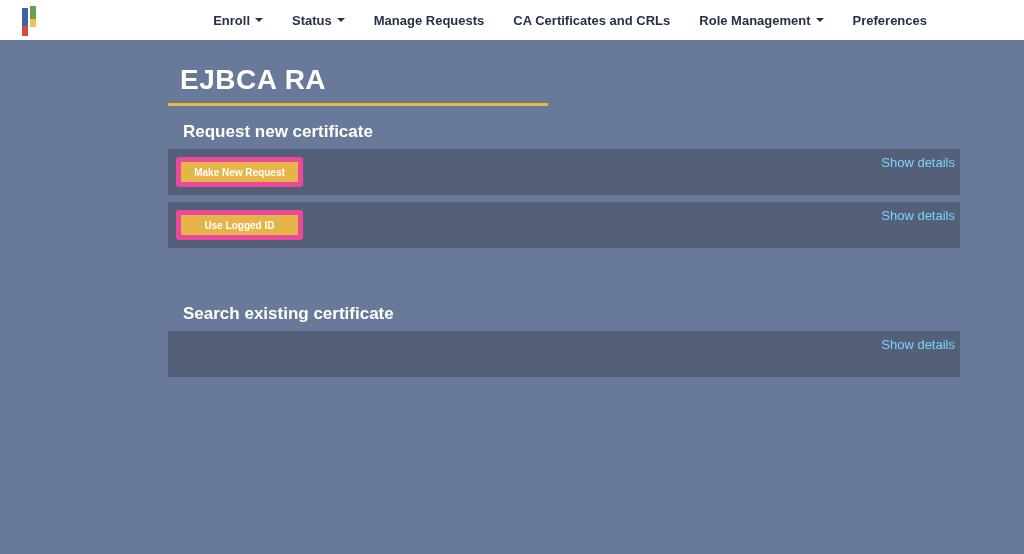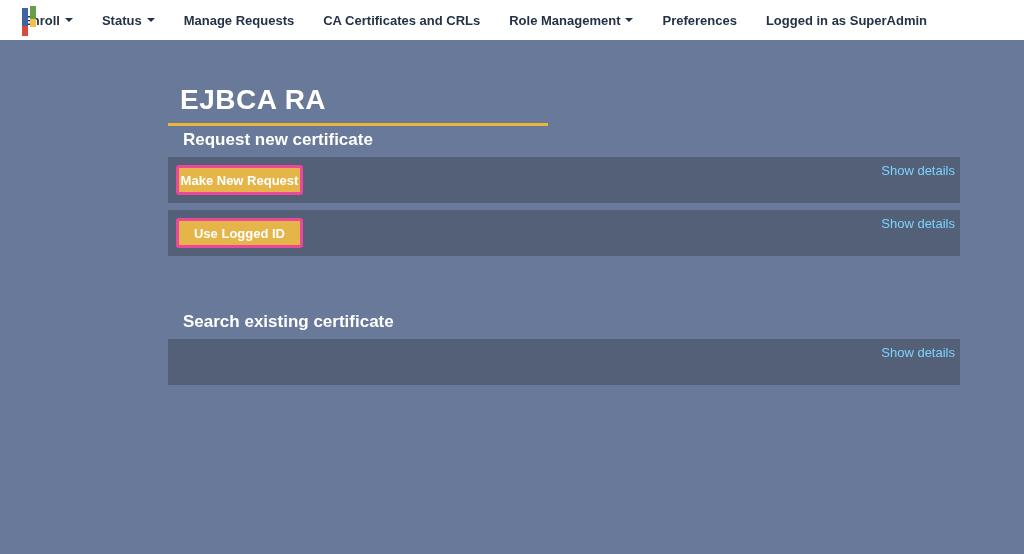--- a/index.html
+++ b/index.html
@@ -34,51 +34,51 @@
     text-decoration:none; white-space:nowrap; cursor:pointer;
     display:flex; align-items:center;
   }
   .caret {
     display:inline-block; width:0; height:0; margin-left:5px;
     border-left:4px solid transparent; border-right:4px solid transparent;
     border-top:4px solid #243247;
   }
 
   
-  .main { padding-top:44px;border-radius:14px; }
+  .main { padding-top:24px;border-radius:14px; }
   .content { margin-left:168px; width:792px; }
 
   .title-block {
     width:380px;
     border-bottom:3px solid #edb53c;
     padding:0 0 7px 12px;
   }
   .page-title {
     color:#ffffff; font-size:28px; font-weight:bold;
     line-height:32px; letter-spacing:0.5px;
   }
 
   .section h2 {
     color:#ffffff; font-size:17px; font-weight:bold;
-    line-height:20px; margin:4px 0 0 15px;
+    line-height:20px; margin:16px 0 0 15px;
   }
   .section + .section h2 { margin-top:56px; }
 
   .bar {
     margin-top:7px;
     width:792px; height:46px;
     background:#545f78;
     position:relative;
   }
   .btn {
     position:absolute; left:8px; top:8px;
     width:127px; height:30px;
-    background:#e6b54a; border:3px solid #ec4899; border-radius:3px;
+    background:#e6b54a; border:5px solid #ec4899; border-radius:3px;
     color:#ffffff; font-family:"Liberation Sans", sans-serif;
-    font-size:13px; font-weight:bold;
+    font-size:10px; font-weight:bold;
     cursor:pointer;
   }
   .show-details {
     position:absolute; right:5px; top:6px;
     color:#7dd3fc; font-size:13px; text-decoration:none; cursor:pointer;
   }
 </style>
 </head>
 <body>
 
@@ -109,23 +109,20 @@
     <a class="nav-item">
       <span>CA Certificates and CRLs</span>
     </a>
     <a class="nav-item">
       <span>Role Management</span>
       <span class="caret"></span>
     </a>
     <a class="nav-item">
       <span>Preferences</span>
     </a>
-    <a class="nav-item">
-      <span>Logged in as SuperAdmin</span>
-    </a>
   </div>
 </nav>
 
 <main class="main">
   <div class="content">
 
     <div class="title-block">
       <h1 class="page-title">EJBCA RA</h1>
     </div>
 

